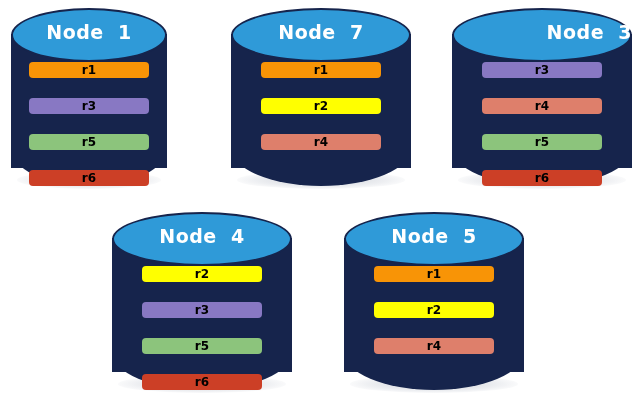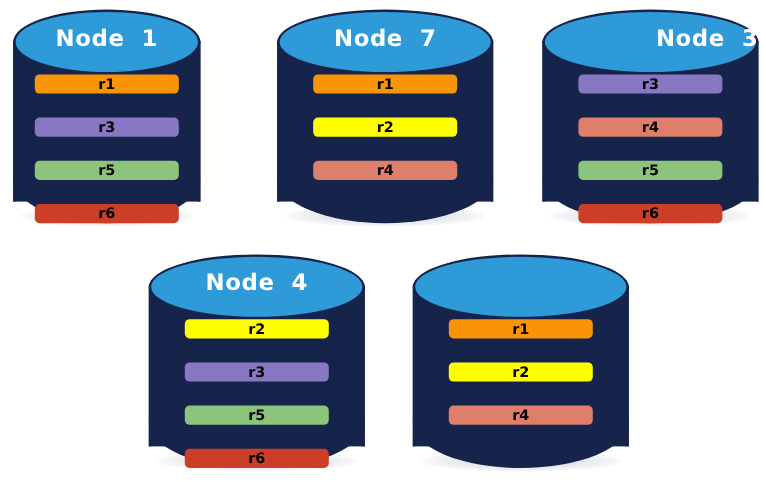--- a/index.html
+++ b/index.html
@@ -145,21 +145,21 @@
         <div class="cyl-top" style="background: rgb(47, 154, 216); border-color: rgb(22, 36, 76);"></div>
       </div>
       <div class="node-label" style="color: rgb(255, 255, 255); text-align: right;">Node  3</div>
       <div class="replica-list">
         <div class="replica-bar" style="background: rgb(136, 120, 195); color: rgb(0, 0, 0);">r3</div>
         <div class="replica-bar" style="background: rgb(222, 127, 107); color: rgb(0, 0, 0);">r4</div>
         <div class="replica-bar" style="background: rgb(140, 196, 124); color: rgb(0, 0, 0);">r5</div>
         <div class="replica-bar" style="background: rgb(204, 63, 38); color: rgb(0, 0, 0);">r6</div>
       </div>
     </div>
-    <div class="node" style="left: 124px; top: 212px; width: 180px; height: 178px;">
+    <div class="node" style="left: 112px; top: 212px; width: 180px; height: 178px;">
       <div class="node-shadow"></div>
       <div class="node-body">
         <div class="cyl-bottom" style="background: rgb(22, 36, 76);"></div>
         <div class="cyl-side" style="background: rgb(22, 36, 76);"></div>
         <div class="cyl-top" style="background: rgb(47, 154, 216); border-color: rgb(22, 36, 76);"></div>
       </div>
       <div class="node-label" style="color: rgb(255, 255, 255);">Node  4</div>
       <div class="replica-list">
         <div class="replica-bar" style="background: rgb(255, 255, 0); color: rgb(0, 0, 0);">r2</div>
         <div class="replica-bar" style="background: rgb(136, 120, 195); color: rgb(0, 0, 0);">r3</div>
@@ -167,19 +167,20 @@
         <div class="replica-bar" style="background: rgb(204, 63, 38); color: rgb(0, 0, 0);">r6</div>
       </div>
     </div>
     <div class="node" style="left: 344px; top: 212px; width: 180px; height: 178px;">
       <div class="node-shadow"></div>
       <div class="node-body">
         <div class="cyl-bottom" style="background: rgb(22, 36, 76);"></div>
         <div class="cyl-side" style="background: rgb(22, 36, 76);"></div>
         <div class="cyl-top" style="background: rgb(47, 154, 216); border-color: rgb(22, 36, 76);"></div>
       </div>
+      <div class="node-label" style="color: rgb(255, 255, 255);">Node  5</div>
       <div class="replica-list">
         <div class="replica-bar" style="background: rgb(248, 148, 6); color: rgb(0, 0, 0);">r1</div>
         <div class="replica-bar" style="background: rgb(255, 255, 0); color: rgb(0, 0, 0);">r2</div>
         <div class="replica-bar" style="background: rgb(222, 127, 107); color: rgb(0, 0, 0);">r4</div>
       </div>
     </div>
   </div>
 
 </body></html>

